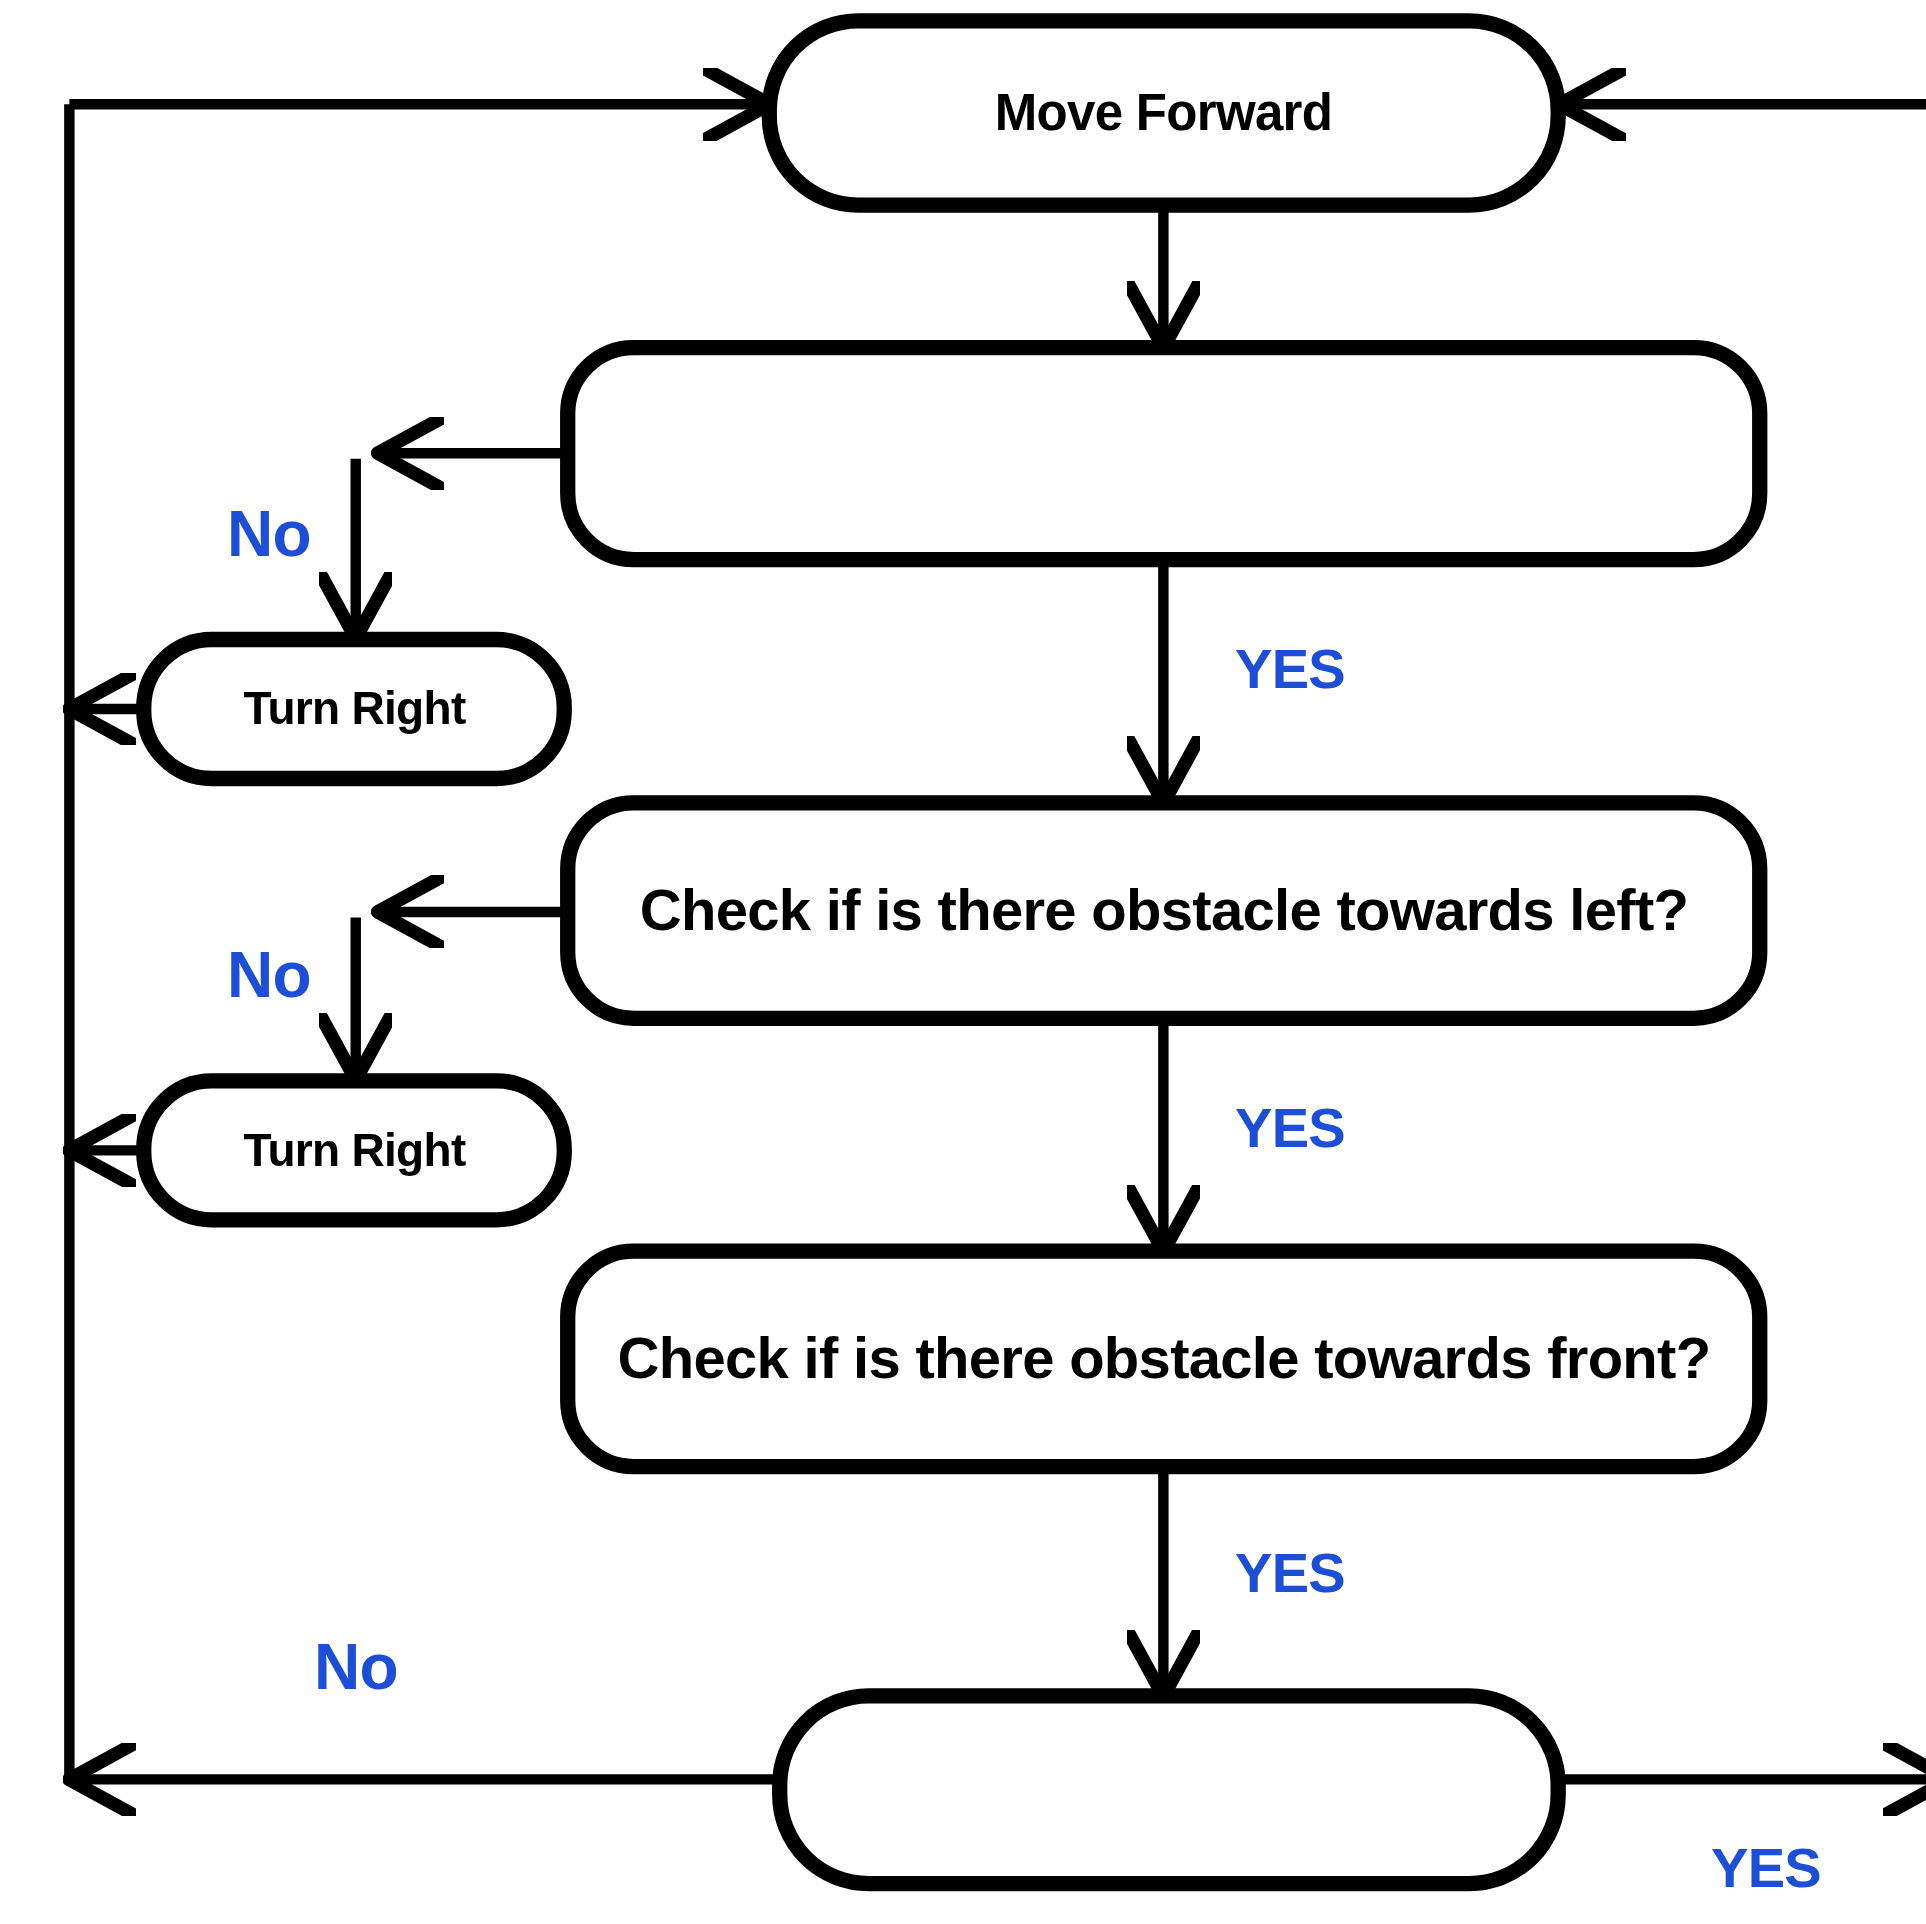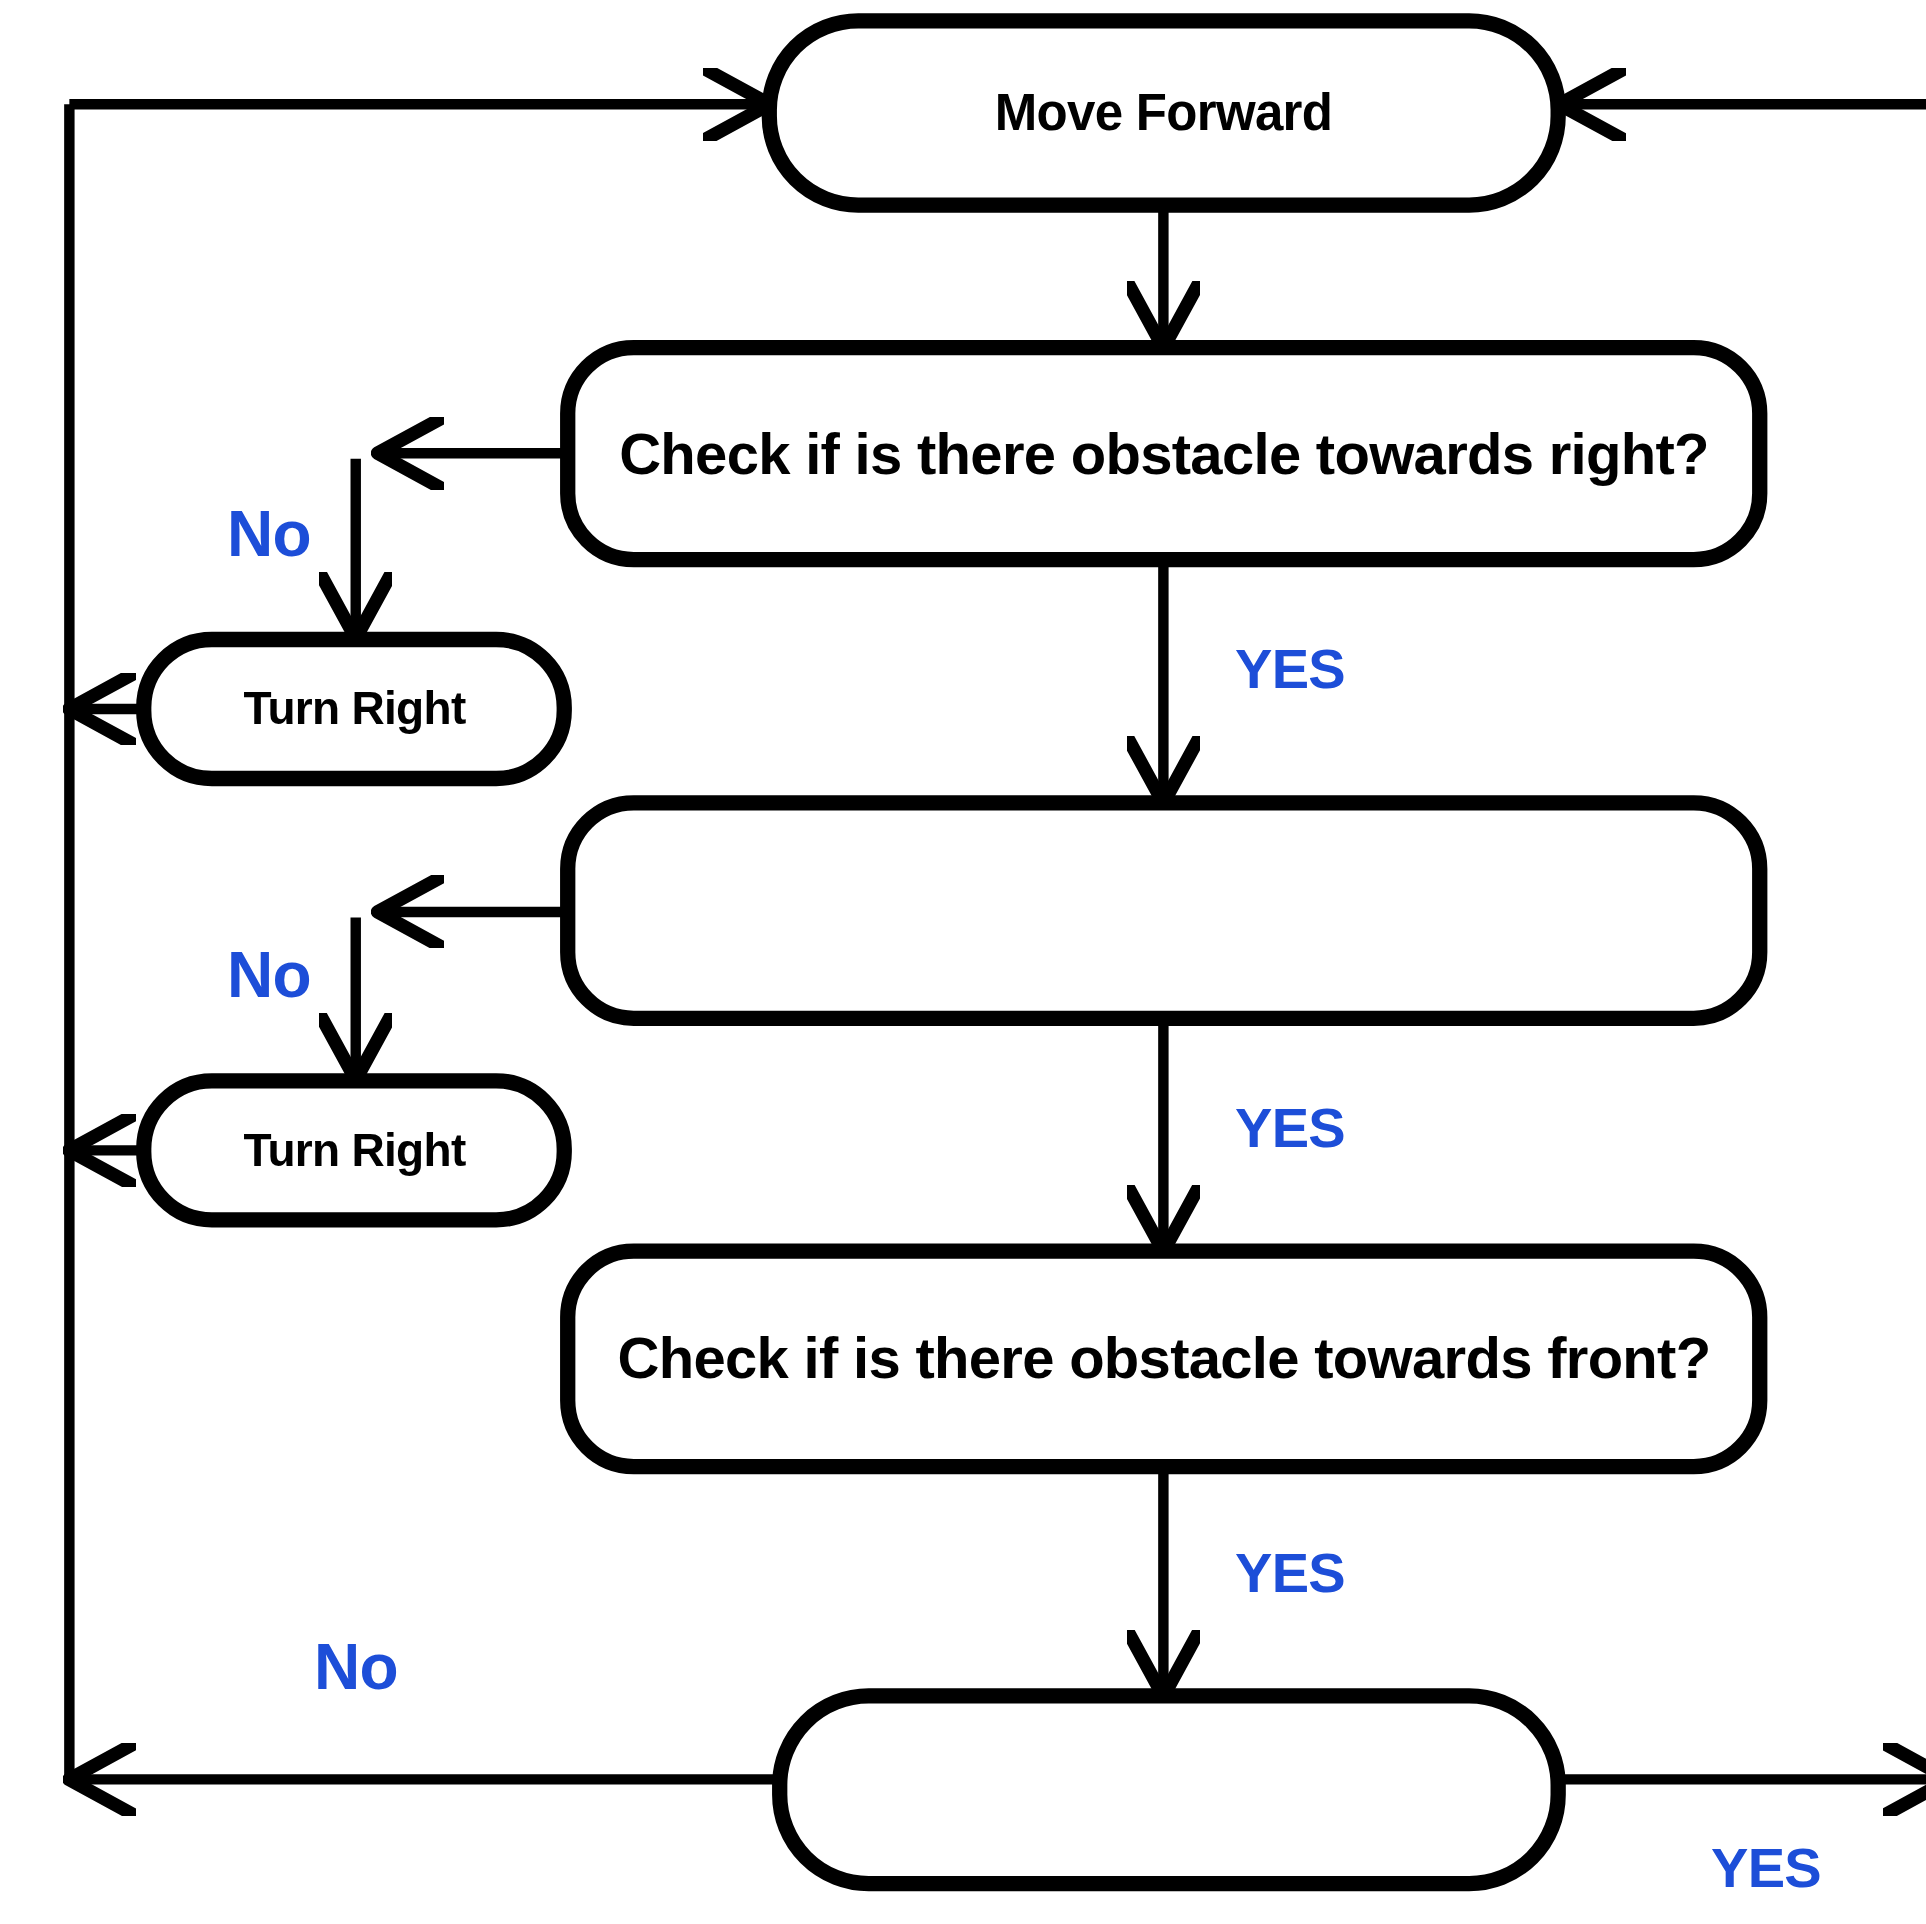--- a/index.html
+++ b/index.html
@@ -111,24 +111,24 @@
 
       <path d="M 2190 2560 L 2745 2560" stroke-width="15" marker-end="url(#arrow)"></path>
       <path d="M 2753 2560 L 2753 150" stroke-width="15"></path>
       <path d="M 2753 150 L 2200 150" stroke-width="15" marker-end="url(#arrow)"></path>
 
     </g>
   </svg>
 
   <div class="node-label lbl-start" style="left:733px; top:21px; width:789px; height:184px;">Move Forward</div>
 
-  <div class="node-label lbl-decision" style="left:532px; top:348px; width:1192px; height:212px;">Check if is there obstacle towards right?</div>
 
   <div class="node-label lbl-action" style="left:108px; top:639px; width:421px; height:139px;">Turn Right</div>
 
+  <div class="node-label lbl-decision" style="left:532px; top:803px; width:1192px; height:215px;">Check if is there obstacle towards left?</div>
 
   <div class="node-label lbl-action" style="left:108px; top:1081px; width:421px; height:139px;">Turn Right</div>
 
   <div class="node-label lbl-decision" style="left:532px; top:1251px; width:1192px; height:215px;">Check if is there obstacle towards front?</div>
 
 
   <div class="edge-label lbl-no" style="left:191px;  top:497px;">No</div>
 
   <div class="edge-label lbl-yes" style="left:1199px; top:636px;">YES</div>
 

